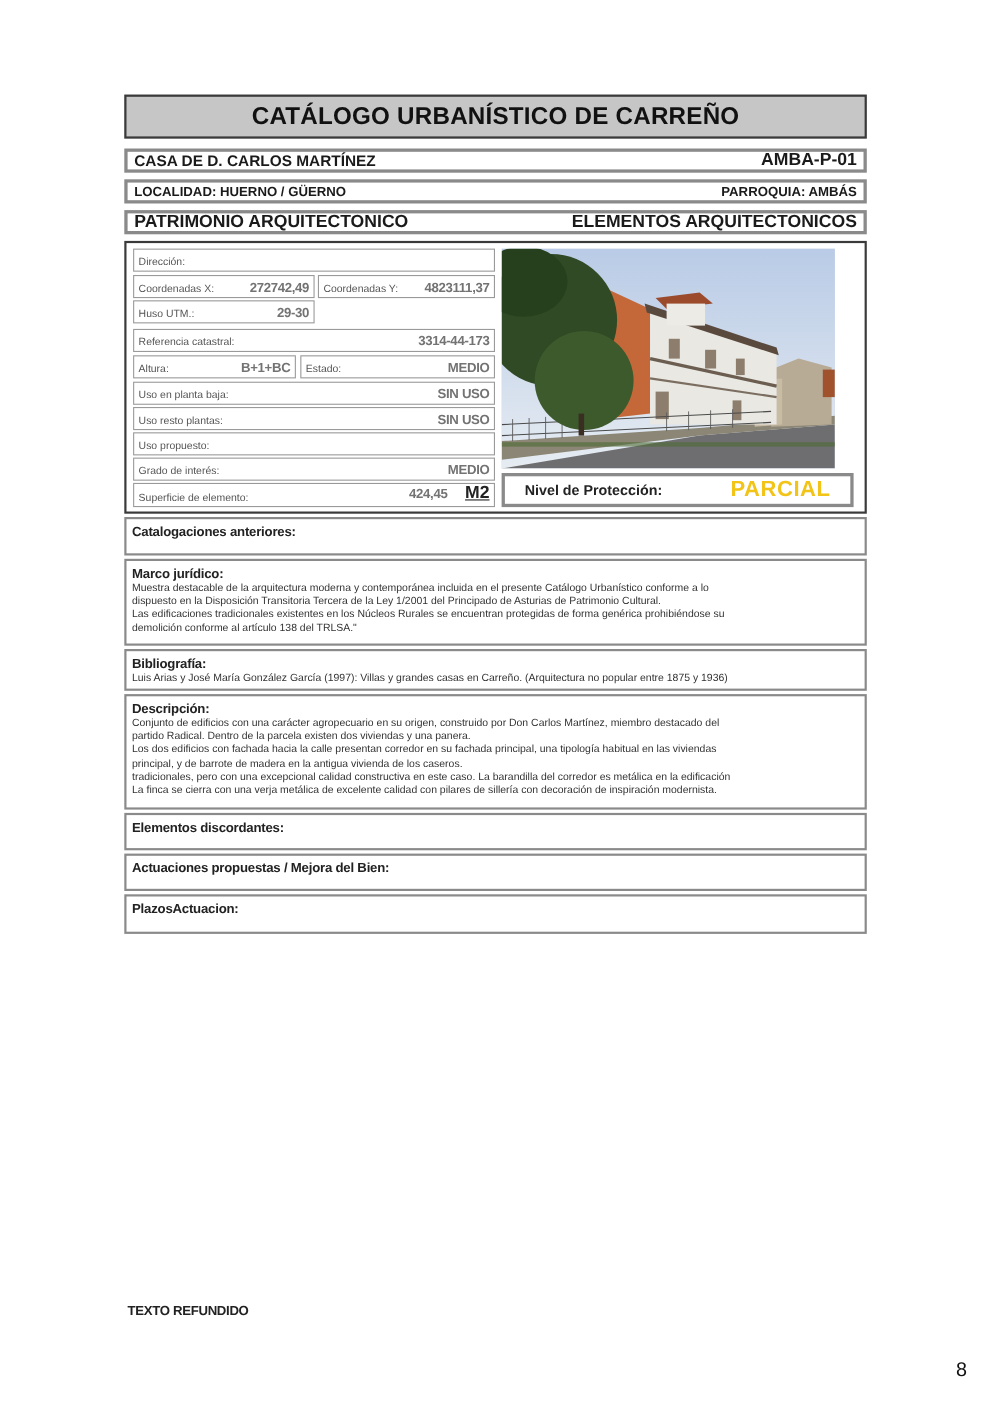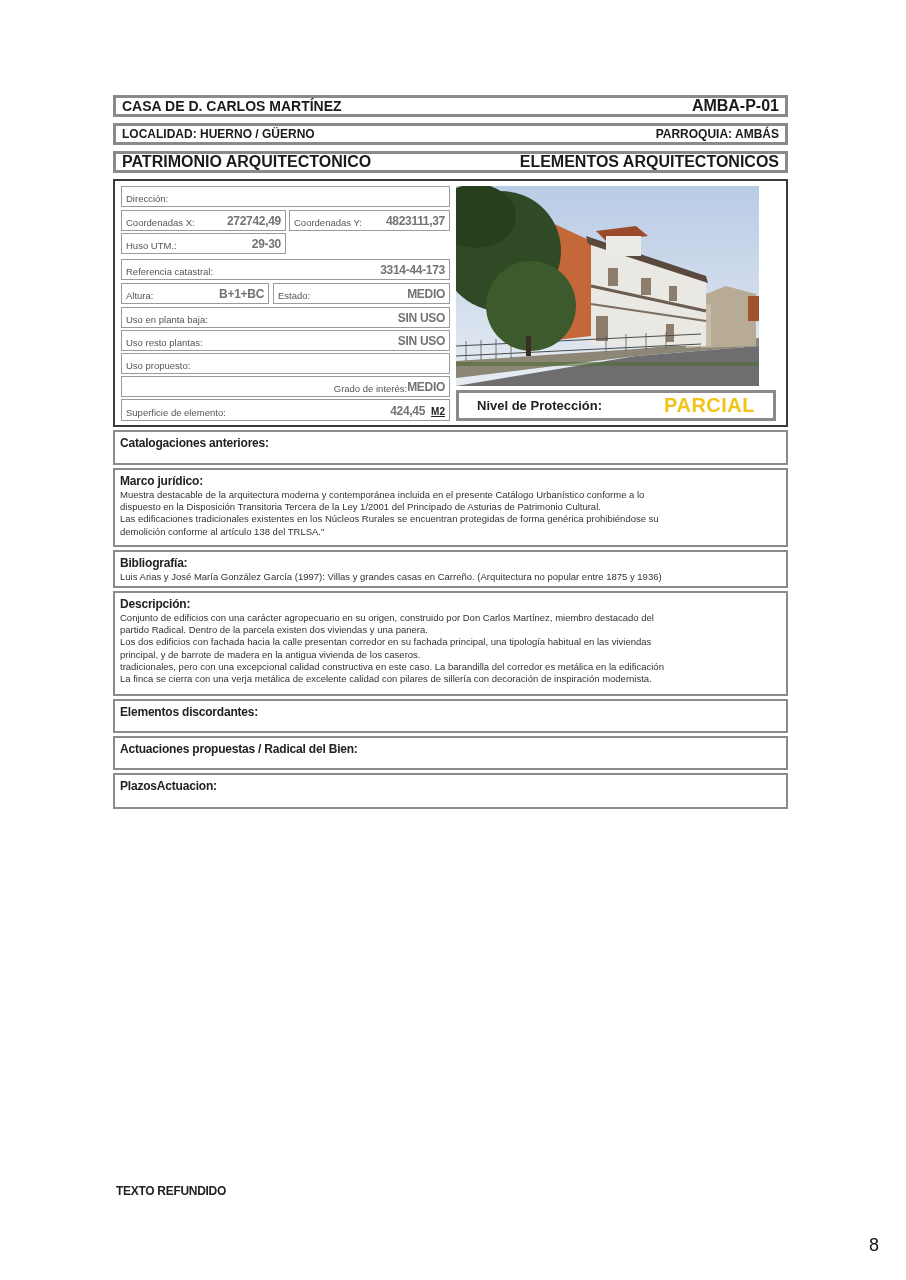--- a/index.html
+++ b/index.html
@@ -26,21 +26,21 @@
 
   .detail-box {
     margin-top: 6px; height: 248px; border: 2px solid #3a3a3a; position: relative; background: #fff;
   }
   .cell {
     position: absolute; border: 1px solid #9a9a9a; background: #fff;
     display: flex; align-items: flex-end; justify-content: space-between;
     padding: 0 4px 2px 4px; font-size: 9.5px; color: #555;
   }
   .cell .val { font-weight: bold; font-size: 12px; color: #737373; letter-spacing: -0.3px; }
-  .cell .unit { font-weight: bold; font-size: 10px; color: #222; margin-left: 6px; text-decoration: underline; }
+  .cell .unit { font-weight: bold; font-size: 16px; color: #222; margin-left: 16px; text-decoration: underline; }
 
   .photo {
     position: absolute; left: 341px; top: 5px; width: 303px; height: 200px; overflow: hidden;
     background: #cfd8e6;
   }
   .nivel {
     position: absolute; left: 341px; top: 209px; width: 320px; height: 31px;
     border: 3px solid #8a8a8a; background: #fff;
     display: flex; align-items: center; justify-content: space-between; padding: 0 18px;
   }
@@ -55,20 +55,21 @@
   .section .sec-body p { margin: 0; }
 
   .footer-text { position: absolute; left: 116px; top: 1184px; font-weight: bold; font-size: 12px; color: #222; letter-spacing: -0.3px; }
   .page-num { position: absolute; left: 869px; top: 1235px; font-size: 18px; color: #111; }
 </style>
 </head>
 <body>
 
 <div class="sheet">
 
+  <div class="title-bar">CATÁLOGO URBANÍSTICO DE CARREÑO</div>
 
   <div class="hdr-row r1">
     <span>CASA DE D. CARLOS MARTÍNEZ</span>
     <span class="right">AMBA-P-01</span>
   </div>
   <div class="hdr-row r2">
     <span>LOCALIDAD: HUERNO / GÜERNO</span>
     <span>PARROQUIA: AMBÁS</span>
   </div>
   <div class="hdr-row r3">
@@ -110,21 +111,21 @@
       <span class="val">SIN USO</span>
     </div>
     <div class="cell" style="left:6px;top:149px;width:329px;height:21px;">
       <span>Uso resto plantas:</span>
       <span class="val">SIN USO</span>
     </div>
     <div class="cell" style="left:6px;top:172px;width:329px;height:21px;">
       <span>Uso propuesto:</span>
       <span class="val"></span>
     </div>
-    <div class="cell" style="left:6px;top:195px;width:329px;height:21px;justify-content:flex-end;">
+    <div class="cell" style="left:6px;top:195px;width:329px;height:21px;">
       <span>Grado de interés:</span>
       <span class="val">MEDIO</span>
     </div>
     <div class="cell" style="left:6px;top:218px;width:329px;height:22px;">
       <span>Superficie de elemento:</span>
       <span>
         <span class="val">424,45</span><span class="unit">M2</span>
       </span>
     </div>
 
@@ -218,21 +219,21 @@
       <p>tradicionales, pero con una excepcional calidad constructiva en este caso. La barandilla del corredor es metálica en la edificación</p>
       <p>La finca se cierra con una verja metálica de excelente calidad con pilares de sillería con decoración de inspiración modernista.</p>
     </div>
   </div>
 
   <div class="section" style="height:34px;">
     <div class="sec-title">Elementos discordantes:</div>
   </div>
 
   <div class="section" style="height:34px;">
-    <div class="sec-title">Actuaciones propuestas / Radical del Bien:</div>
+    <div class="sec-title">Actuaciones propuestas / Mejora del Bien:</div>
   </div>
 
   <div class="section" style="height:36px;">
     <div class="sec-title">PlazosActuacion:</div>
   </div>
 </div>
 
 <div class="footer-text">TEXTO REFUNDIDO</div>
 <div class="page-num">8</div>
 

